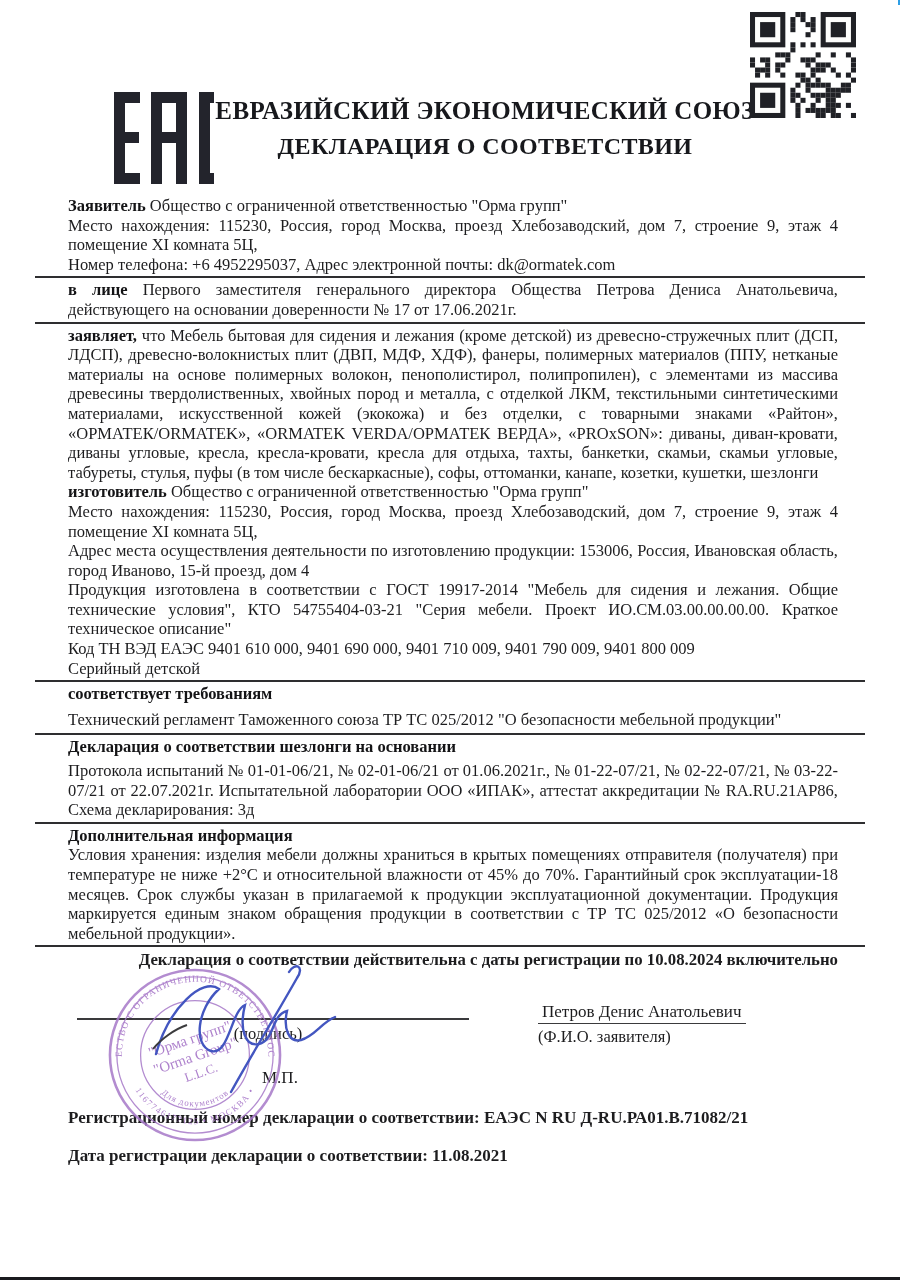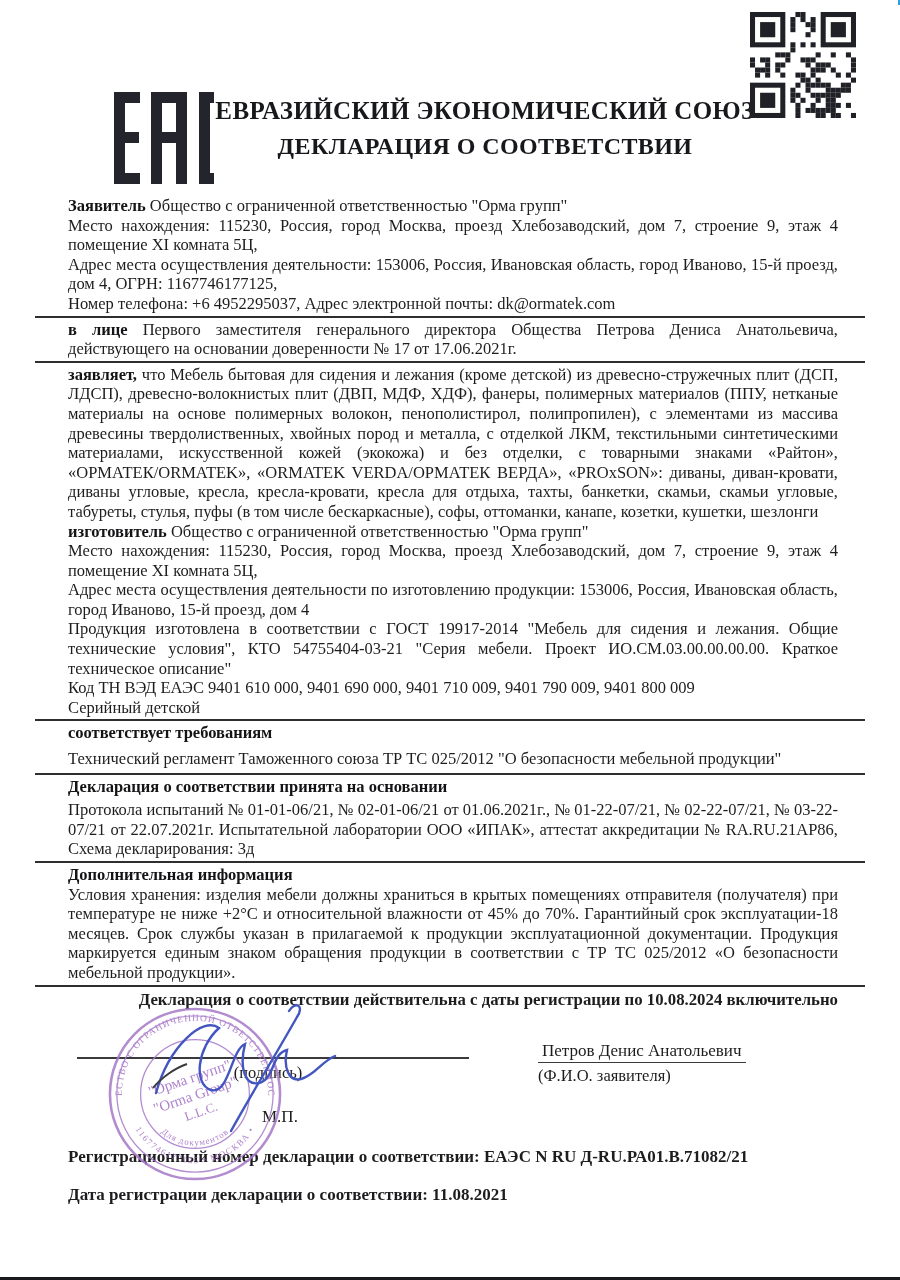--- a/index.html
+++ b/index.html
@@ -185,21 +185,20 @@
       <rect x="80" y="10" width="15" height="15" fill="#202126"></rect>
       <rect x="0" y="70" width="35" height="35" fill="#202126"></rect>
       <rect x="5" y="75" width="25" height="25" fill="#fdfdfc"></rect>
       <rect x="10" y="80" width="15" height="15" fill="#202126"></rect>
     </svg>
 
   <div class="content">
 
     <p><b class="lbl">Заявитель</b> <span>Общество с ограниченной ответственностью "Орма групп"</span></p>
     <p>Место нахождения: 115230, Россия, город Москва, проезд Хлебозаводский, дом 7, строение 9, этаж 4 помещение XI комната 5Ц,</p>
-    <p>Адрес места осуществления деятельности: 153006, Россия, Ивановская область, город Иваново, 15-й проезд, дом 4, ОГРН: 1167746177125,</p>
     <p>Номер телефона: +6 4952295037, Адрес электронной почты: dk@ormatek.com</p>
 
     <hr class="rule">
 
     <p><b class="lbl">в лице</b> <span>Первого заместителя генерального директора Общества Петрова Дениса Анатольевича, действующего на основании доверенности № 17 от 17.06.2021г.</span></p>
 
     <hr class="rule">
 
     <p><b class="lbl">заявляет,</b> <span>что Мебель бытовая для сидения и лежания (кроме детской) из древесно-стружечных плит (ДСП, ЛДСП), древесно-волокнистых плит (ДВП, МДФ, ХДФ), фанеры, полимерных материалов (ППУ, нетканые материалы на основе полимерных волокон, пенополистирол, полипропилен), с элементами из массива древесины твердолиственных, хвойных пород и металла, с отделкой ЛКМ, текстильными синтетическими материалами, искусственной кожей (экокожа) и без отделки, с товарными знаками «Райтон», «ОРМАТЕК/ORMATEK», «ORMATEK VERDA/ОРМАТЕК ВЕРДА», «PROxSON»: диваны, диван-кровати, диваны угловые, кресла, кресла-кровати, кресла для отдыха, тахты, банкетки, скамьи, скамьи угловые, табуреты, стулья, пуфы (в том числе бескаркасные), софы, оттоманки, канапе, козетки, кушетки, шезлонги</span></p>
 
@@ -210,21 +209,21 @@
     <p>Код ТН ВЭД ЕАЭС 9401 610 000, 9401 690 000, 9401 710 009, 9401 790 009, 9401 800 009</p>
     <p>Серийный детской</p>
 
     <hr class="rule">
 
     <p class="bold-line">соответствует требованиям</p>
     <p class="mt6">Технический регламент Таможенного союза ТР ТС 025/2012 "О безопасности мебельной продукции"</p>
 
     <hr class="rule mt4">
 
-    <p class="bold-line">Декларация о соответствии принята на основании</p>
+    <p class="bold-line">Декларация о соответствии шезлонги на основании</p>
     <p class="mt4">Протокола испытаний № 01-01-06/21, № 02-01-06/21 от 01.06.2021г., № 01-22-07/21, № 02-22-07/21, № 03-22-07/21 от 22.07.2021г. Испытательной лаборатории ООО «ИПАК», аттестат аккредитации № RA.RU.21АР86, Схема декларирования: 3д</p>
 
     <hr class="rule">
 
     <p class="bold-line">Дополнительная информация</p>
     <p>Условия хранения: изделия мебели должны храниться в крытых помещениях отправителя (получателя) при температуре не ниже +2°С и относительной влажности от 45% до 70%. Гарантийный срок эксплуатации-18 месяцев. Срок службы указан в прилагаемой к продукции эксплуатационной документации. Продукция маркируется единым знаком обращения продукции в соответствии с ТР ТС 025/2012 «О безопасности мебельной продукции».</p>
 
     <hr class="rule">
 
     <p class="validity">Декларация о соответствии действительна с даты регистрации по 10.08.2024 включительно</p>

